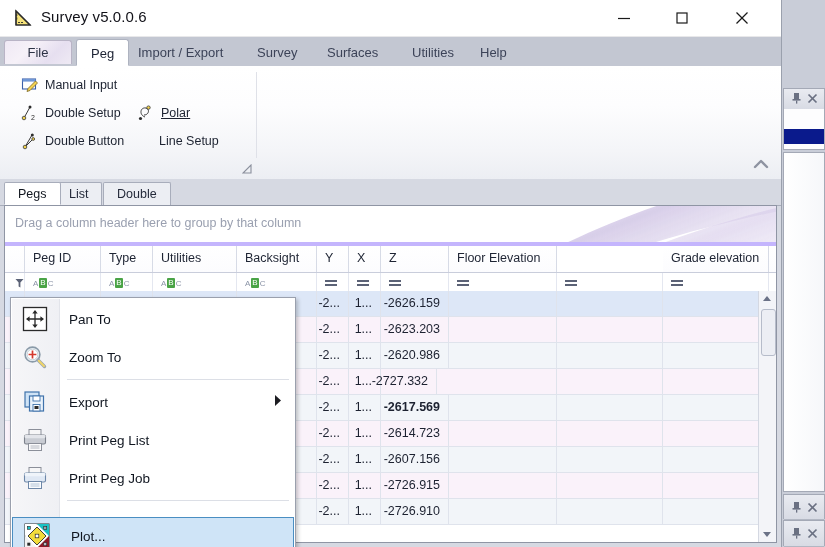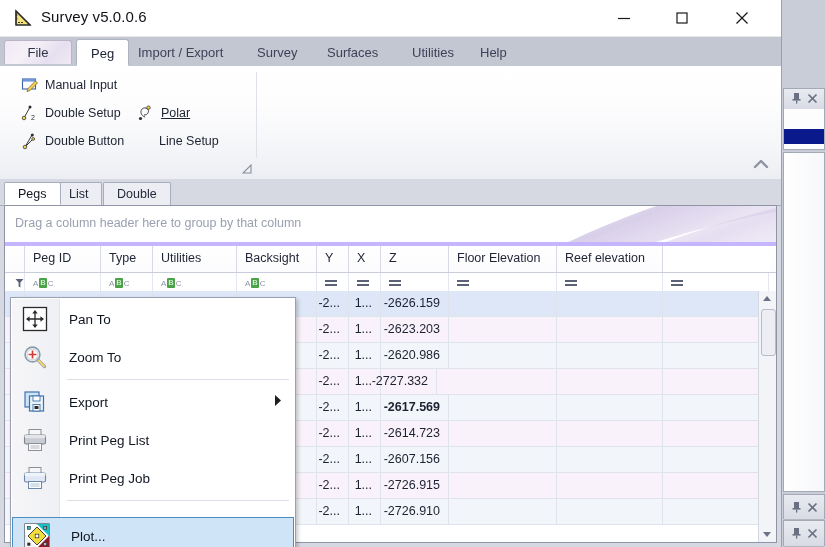--- a/index.html
+++ b/index.html
@@ -268,21 +268,21 @@
         <div class="colhead">
           <div class="cell" style="left:0;width:20px;border-right:1px solid #d7dbe6;padding:0;"></div>
           <div class="cell" style="left:20px;width:76px;">Peg ID</div>
           <div class="cell" style="left:96px;width:52px;">Type</div>
           <div class="cell" style="left:148px;width:84px;">Utilities</div>
           <div class="cell" style="left:232px;width:80px;">Backsight</div>
           <div class="cell" style="left:312px;width:32px;">Y</div>
           <div class="cell" style="left:344px;width:32px;">X</div>
           <div class="cell" style="left:376px;width:68px;">Z</div>
           <div class="cell" style="left:444px;width:108px;">Floor Elevation</div>
-          <div class="cell" style="left:552px;width:106px;">Reef elevation</div>
+          <div class="cell" style="left:658px;width:106px;">Grade elevation</div>
           <div class="cell" style="left:764px;width:30px;border-right:none;">Su</div>
         </div>
 
         <div class="filterrow">
           <div class="fcell" style="left:0;width:20px;">
             <span class="funnel">
               <svg width="9" height="11" viewBox="0 0 9 11">
                 <path d="M.5 1 H8.5 L5.4 4.6 V9.6 L3.6 8.4 V4.6 Z" fill="#5b6276"></path>
               </svg>
             </span>

